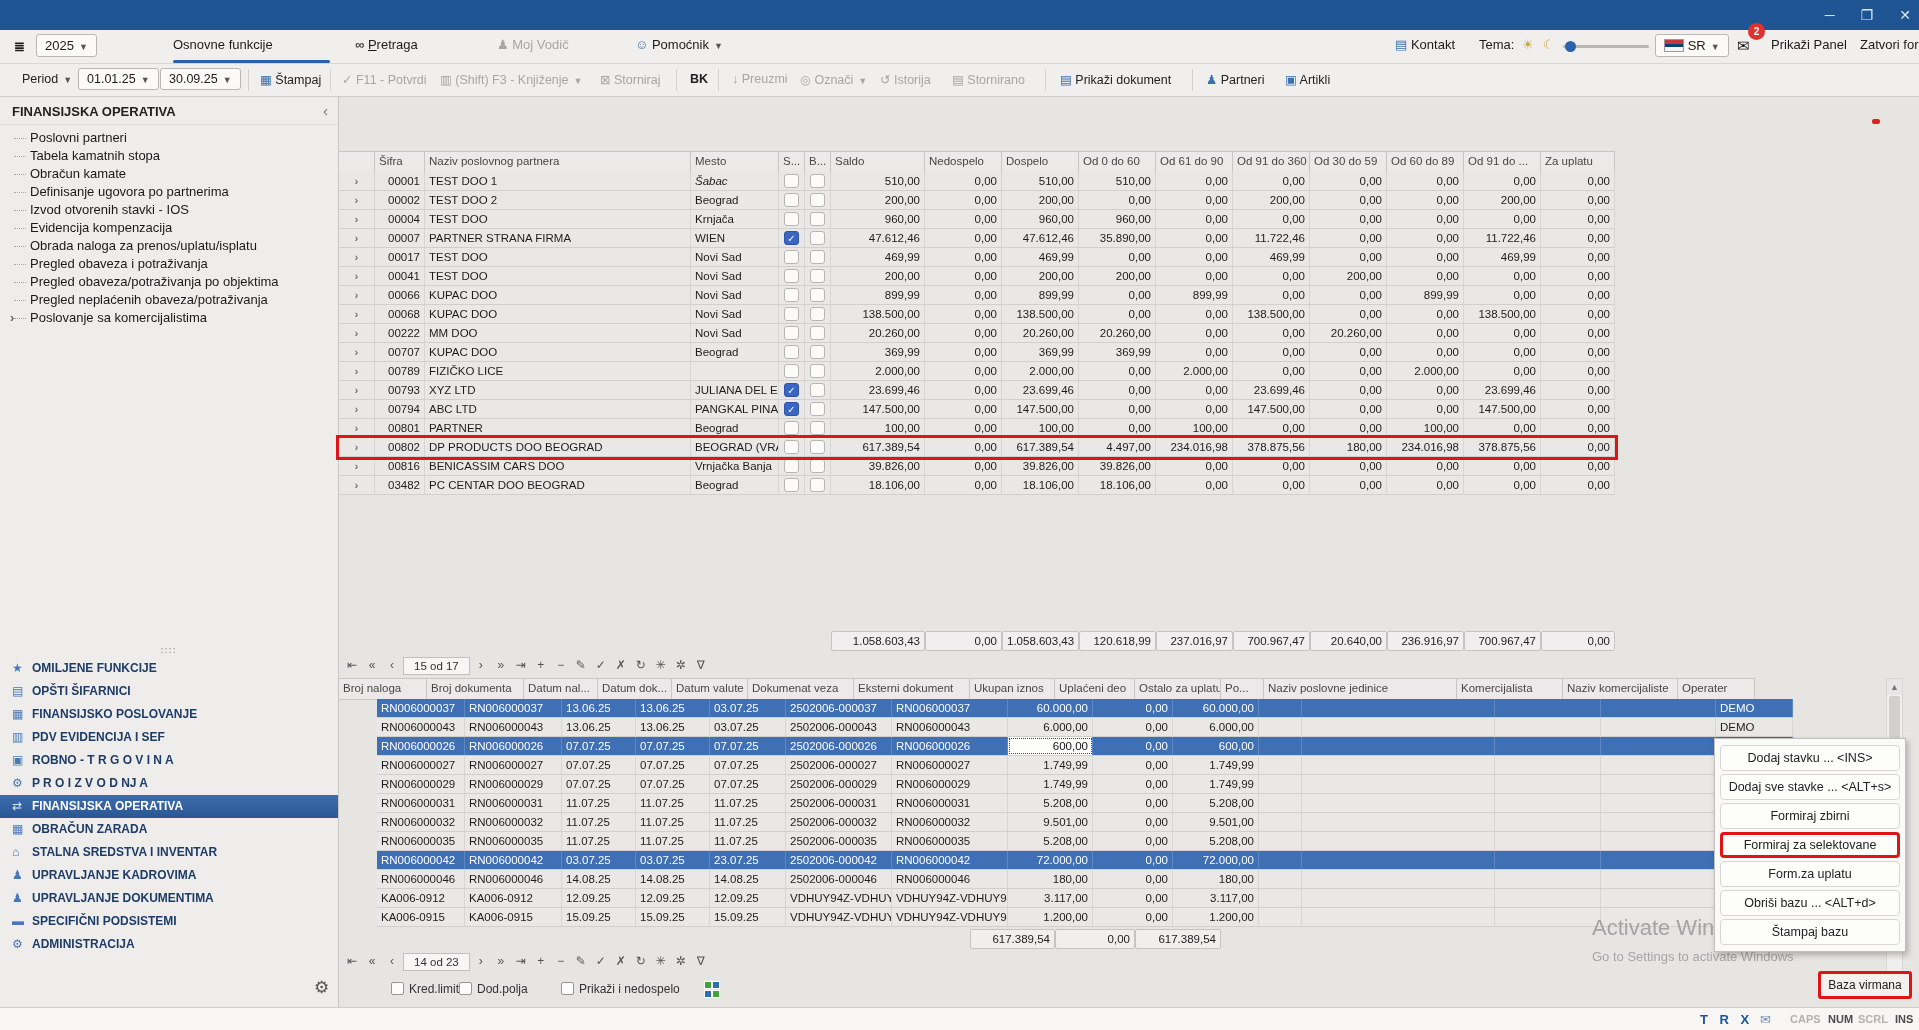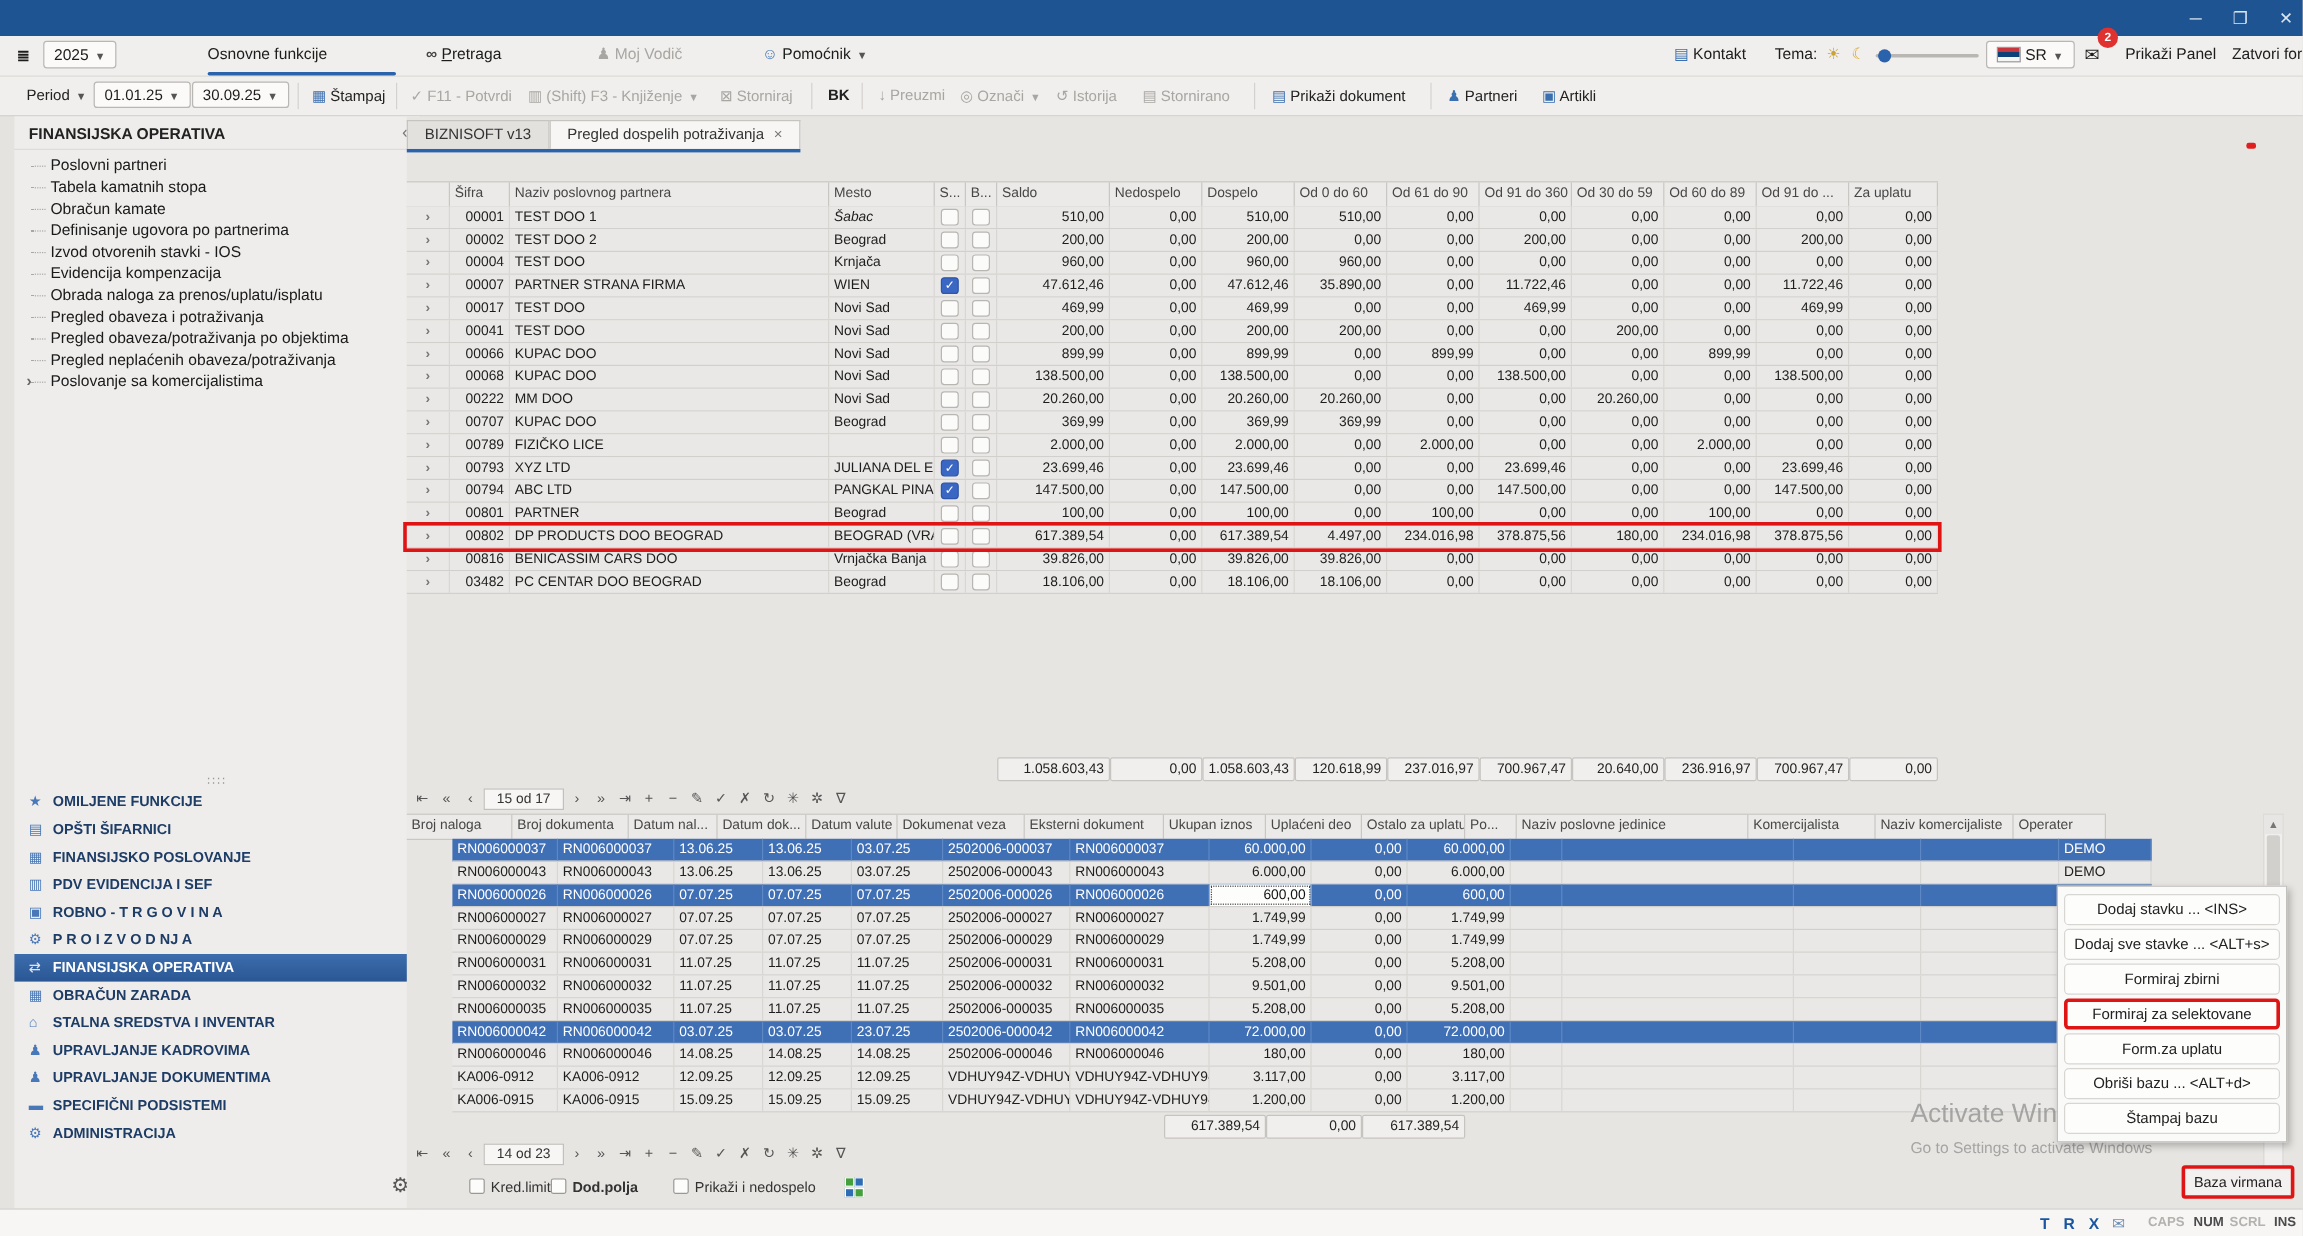--- a/index.html
+++ b/index.html
@@ -25,21 +25,21 @@
   .flag { display:inline-block; width:20px; height:13px; vertical-align:-2px; background:linear-gradient(to bottom,#c6363c 33%,#0c4076 33%,#0c4076 66%,#f5f5f5 66%); border:1px solid #999; }
   .slider-track { display:inline-block; width:86px; height:3px; background:#b9b7b4; border-radius:2px; vertical-align:3px; position:relative; }
   .slider-knob { position:absolute; left:2px; top:-4px; width:11px; height:11px; border-radius:50%; background:#2a62ac; }
 
   
   .toolbar { position:absolute; left:0; top:64px; width:1919px; height:33px; background:#f1efed; border-bottom:1px solid #cfcdc9; }
   .toolbar .item { position:absolute; top:8px; font-size:12.5px; white-space:nowrap; }
   .vsep { position:absolute; top:5px; width:1px; height:22px; background:#d4d2cf; }
 
   
-  .sidebar { position:absolute; left:12px; top:97px; width:339px; height:910px; background:#efedeb; border-right:1px solid #c9c7c4; }
+  .sidebar { position:absolute; left:0; top:97px; width:339px; height:910px; background:#efedeb; border-right:1px solid #c9c7c4; }
   .sidebar-header { position:absolute; left:0; top:0; width:100%; height:28px; border-bottom:1px solid #dddbd8; }
   .sidebar-header .txt { position:absolute; left:12px; top:7px; font-weight:bold; font-size:13px; color:#222; }
   .collapse-btn { position:absolute; right:10px; top:5px; color:#777; font-size:15px; }
   .tree { position:absolute; left:0; top:32px; width:100%; }
   .tree-item { height:18px; line-height:18px; padding-left:30px; font-size:13px; color:#1a1a1a; white-space:nowrap; position:relative; }
   .tree-item::before { content:""; position:absolute; left:14px; top:9px; width:12px; border-top:1px dotted #a9a7a4; }
   .tree-item .exp { position:absolute; left:10px; color:#666; font-weight:bold; }
   .splitter-dots { position:absolute; left:0; width:100%; top:548px; text-align:center; color:#9a9896; font-size:10px; letter-spacing:2px; }
   .navlist { position:absolute; left:0; top:560px; width:100%; }
   .nav-item { height:23px; line-height:23px; padding-left:12px; font-size:12px; font-weight:bold; color:#1d3c66; white-space:nowrap; cursor:default; }
@@ -200,24 +200,20 @@
       <div class="nav-item"><span class="nicon">♟</span><span>UPRAVLJANJE KADROVIMA</span></div>
       <div class="nav-item"><span class="nicon">♟</span><span>UPRAVLJANJE DOKUMENTIMA</span></div>
       <div class="nav-item"><span class="nicon">▬</span><span>SPECIFIČNI PODSISTEMI</span></div>
       <div class="nav-item"><span class="nicon">⚙</span><span>ADMINISTRACIJA</span></div>
     </div>
   <span class="gear-corner">⚙</span>
 </div>
 
 <div class="main">
 
-  <div class="doc-tabs">
-    <div class="doc-tab">BIZNISOFT v13</div>
-    <div class="doc-tab active"><span>Pregled dospelih potraživanja</span><span class="close">×</span></div>
-  </div>
 
 
   <div class="grid-head" id="ugrid-head" style="top:54px;left:0;">
       <div class="gh-cell" style="width: 36px;"></div>
       <div class="gh-cell" style="width: 50px;">Šifra</div>
       <div class="gh-cell" style="width: 266px;">Naziv poslovnog partnera</div>
       <div class="gh-cell" style="width: 88px;">Mesto</div>
       <div class="gh-cell" style="width: 26px;">S...</div>
       <div class="gh-cell" style="width: 26px;">B...</div>
       <div class="gh-cell" style="width: 94px;">Saldo</div>
@@ -882,21 +878,21 @@
       <span class="nav-btn">✓</span>
       <span class="nav-btn">✗</span>
       <span class="nav-btn">↻</span>
       <span class="nav-btn">✳</span>
       <span class="nav-btn">✲</span>
       <span class="nav-btn">∇</span>
     </div>
 
   <div class="footer-row">
     <span class="fchk" style="left:14px;margin-left:38px;"><span class="box"></span><span>Kred.limit</span></span>
-    <span class="fchk" style="left:120px;font-weight:bold;"><span class="box"></span><span>Dod.polja</span></span>
+    <span class="fchk" style="left:120px;"><span class="box"></span><span>Dod.polja</span></span>
     <span class="fchk" style="left:222px;"><span class="box"></span><span>Prikaži i nedospelo</span></span>
     <span class="grid-icon-btn">
         <i style="background:#44a03c;"></i>
         <i style="background:#2f6db3;"></i>
         <i style="background:#2f6db3;"></i>
         <i style="background:#44a03c;"></i>
       </span>
   </div>
 </div>
 

